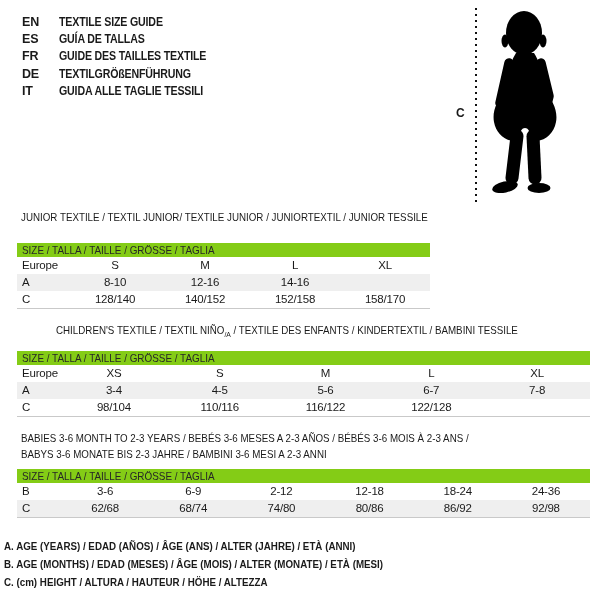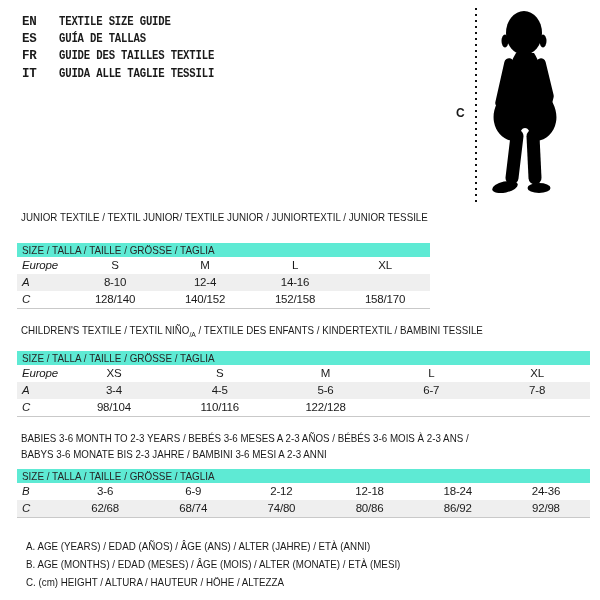--- a/index.html
+++ b/index.html
@@ -4,67 +4,71 @@
 <style>
   html,body { margin:0; padding:0; background:#fff; }
   .canvas {
     position:relative; width:600px; height:600px; background:#ffffff;
     font-family:"Liberation Sans", sans-serif; color:#1a1a1a; overflow:hidden;
   }
   .cnd { display:inline-block; transform:scaleX(0.85); transform-origin:0 50%; white-space:nowrap; }
 
   
   .lang-list { position:absolute; left:22px; top:13px; }
-  .lang-row { display:flex; height:17.4px; align-items:center; font-weight:bold; font-size:12.5px; letter-spacing:-0.2px;font-family:Liberation Mono, monospace; }
+  .lang-row { display:flex; height:17.4px; align-items:center; font-weight:bold; font-size:12.5px; letter-spacing:-0.2px; }
   .lang-code { width:37px; flex:0 0 37px; }
 
   
   .dash-line { position:absolute; left:475px; top:8px; width:2px; height:197px;
     background:repeating-linear-gradient(to bottom, #111 0 2.2px, transparent 2.2px 6px); }
   .height-label { position:absolute; left:456px; top:106px; font-weight:bold; font-size:12px; }
   .baby-svg { position:absolute; left:480px; top:8px; }
 
   
   .sec-title { position:absolute; left:21px; font-weight:normal; font-size:11.5px; white-space:nowrap; }
   .sec-title sub { font-size:8px; }
 
   
   .tbl { position:absolute; left:17px; border-bottom:1px solid #c9c9c9; }
-  .tbl-bar { background:#5eead4; height:14px; line-height:14px; font-size:11px; color:#262626; padding-left:5px; }
+  .tbl-bar { background:#84cc16; height:14px; line-height:14px; font-size:11px; color:#262626; padding-left:5px; }
   .row { display:grid; height:17px; line-height:17px; font-size:11.5px; letter-spacing:-0.2px; }
   .row.shaded { background:#efefef; }
-  .cell-label { text-align:left; padding-left:5px;font-style:italic; }
+  .cell-label { text-align:left; padding-left:5px; }
   .cell-val { text-align:center; }
   .t1, .t1 .row { width:413px; }
   .t1 .row { grid-template-columns:53px repeat(4, 1fr); }
   .t2, .t2 .row, .t3, .t3 .row { width:573px; }
   .t2 .row { grid-template-columns:44px repeat(5, 1fr); }
   .t3 .row { grid-template-columns:44px repeat(6, 1fr); }
 
   
-  .legend { position:absolute; left:26px; top:537px; font-weight:normal; font-size:11.5px; }
+  .legend { position:absolute; left:4px; top:537px; font-weight:bold; font-size:11.5px; }
   .legend-line { height:18px; line-height:18px; white-space:nowrap; }
 </style>
 </head>
 <body>
 
 <div class="canvas">
 
   <div class="lang-list">
     <div class="lang-row">
       <span class="lang-code">EN</span>
       <span class="cnd">TEXTILE SIZE GUIDE</span>
     </div>
     <div class="lang-row">
       <span class="lang-code">ES</span>
       <span class="cnd">GUÍA DE TALLAS</span>
     </div>
     <div class="lang-row">
       <span class="lang-code">FR</span>
       <span class="cnd">GUIDE DES TAILLES TEXTILE</span>
+    </div>
+    <div class="lang-row">
+      <span class="lang-code">DE</span>
+      <span class="cnd">TEXTILGRÖßENFÜHRUNG</span>
     </div>
     <div class="lang-row">
       <span class="lang-code">IT</span>
       <span class="cnd">GUIDA ALLE TAGLIE TESSILI</span>
     </div>
   </div>
 
   <div class="dash-line"></div>
   <div class="height-label">C</div>
   <svg class="baby-svg" width="90" height="198" viewBox="0 0 90 198">
@@ -92,33 +96,33 @@
     <div class="row">
       <span class="cell-label">Europe</span>
       <span class="cell-val">S</span>
       <span class="cell-val">M</span>
       <span class="cell-val">L</span>
       <span class="cell-val">XL</span>
     </div>
     <div class="row shaded">
       <span class="cell-label">A</span>
       <span class="cell-val">8-10</span>
-      <span class="cell-val">12-4</span>
+      <span class="cell-val">12-16</span>
       <span class="cell-val">14-16</span>
     </div>
     <div class="row">
       <span class="cell-label">C</span>
       <span class="cell-val">128/140</span>
       <span class="cell-val">140/152</span>
       <span class="cell-val">152/158</span>
       <span class="cell-val">158/170</span>
     </div>
   </div>
 
-  <div class="sec-title" style="top:324px;">
+  <div class="sec-title" style="top:324px;margin-left:35px;">
     <span class="cnd"><span>CHILDREN'S TEXTILE / TEXTIL NIÑO</span><sub>/A</sub><span> / TEXTILE DES ENFANTS / KINDERTEXTIL / BAMBINI TESSILE</span></span>
   </div>
   <div class="tbl t2" style="top:351px;">
     <div class="tbl-bar">
       <span class="cnd" style="transform:scaleX(0.9);">SIZE / TALLA / TAILLE / GRÖSSE / TAGLIA</span>
     </div>
     <div class="row">
       <span class="cell-label">Europe</span>
       <span class="cell-val">XS</span>
       <span class="cell-val">S</span>
@@ -131,20 +135,21 @@
       <span class="cell-val">3-4</span>
       <span class="cell-val">4-5</span>
       <span class="cell-val">5-6</span>
       <span class="cell-val">6-7</span>
       <span class="cell-val">7-8</span>
     </div>
     <div class="row">
       <span class="cell-label">C</span>
       <span class="cell-val">98/104</span>
       <span class="cell-val">110/116</span>
+      <span class="cell-val">116/122</span>
       <span class="cell-val">122/128</span>
     </div>
   </div>
 
   <div class="sec-title" style="top:432px;text-align:right;">
     <span class="cnd">BABIES 3-6 MONTH TO 2-3 YEARS / BEBÉS 3-6 MESES A 2-3 AÑOS / BÉBÉS 3-6 MOIS À 2-3 ANS /</span>
   </div>
   <div class="sec-title" style="top:448px;">
     <span class="cnd">BABYS 3-6 MONATE BIS 2-3 JAHRE / BAMBINI 3-6 MESI A 2-3 ANNI</span>
   </div>

